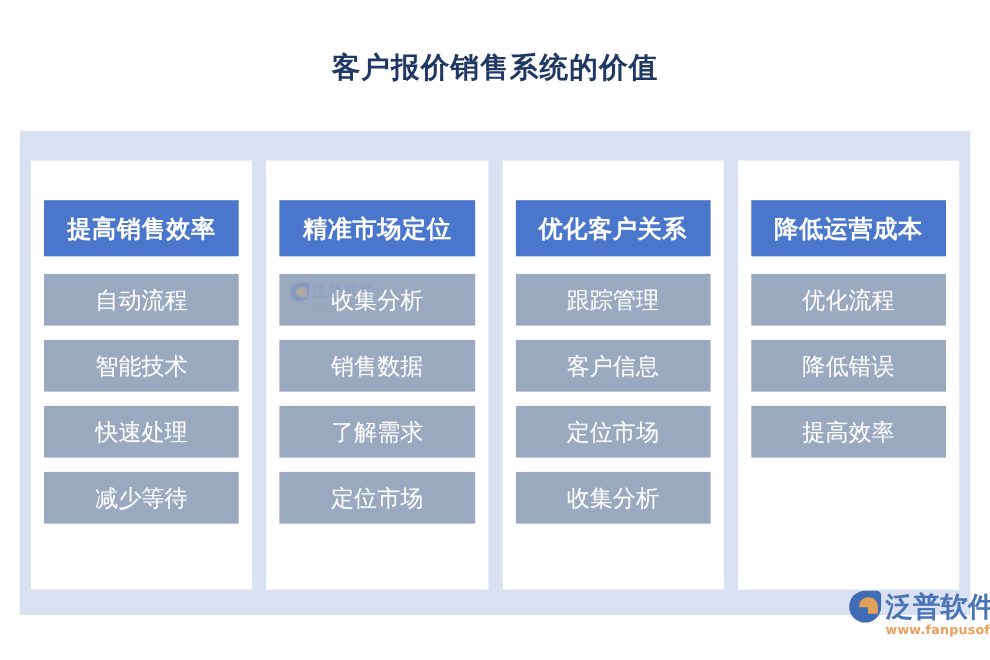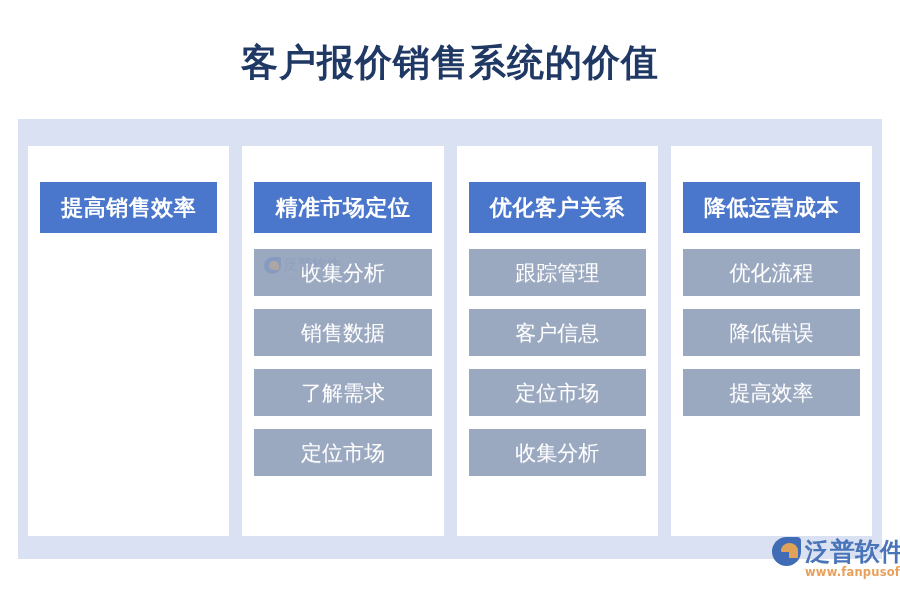--- a/index.html
+++ b/index.html
@@ -16,21 +16,21 @@
   }
 
   
   .page-title {
     position: absolute;
     left: 0;
     top: 42px;
     width: 900px;
     text-align: center;
     font-family: "DejaVu Serif", "Liberation Serif", serif;
-    font-size: 37px;
+    font-size: 26px;
     font-weight: 700;
     letter-spacing: 1px;
     color: #1f3864;
     line-height: 40px;
     white-space: nowrap;
   }
 
   
   .panel {
     position: absolute;
@@ -215,20 +215,26 @@
 </head>
 <body>
 
 <div class="page-title">客户报价销售系统的价值</div>
 
 <div class="panel">
   <div class="columns">
 
     <div class="column-card">
       <div class="col-header">提高销售效率</div>
+      <div class="col-items">
+        <div class="col-item">自动流程</div>
+        <div class="col-item">智能技术</div>
+        <div class="col-item">快速处理</div>
+        <div class="col-item">减少等待</div>
+      </div>
     </div>
 
     <div class="column-card">
       <div class="col-header">精准市场定位</div>
       <div class="col-items">
         <div class="col-item">收集分析</div>
         <div class="col-item">销售数据</div>
         <div class="col-item">了解需求</div>
         <div class="col-item">定位市场</div>
       </div>

